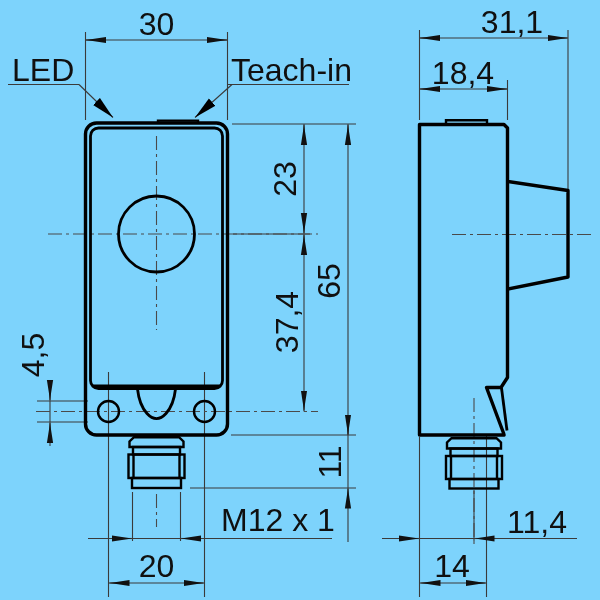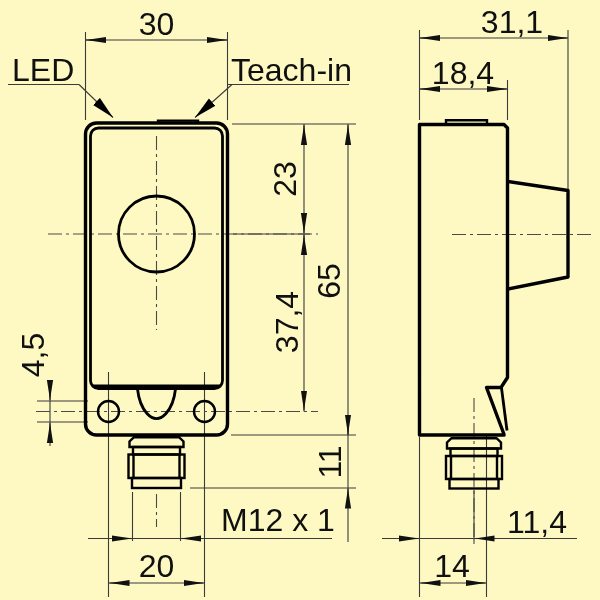--- a/index.html
+++ b/index.html
@@ -1,16 +1,16 @@
 <!DOCTYPE html>
 <html><head>
 <meta charset="utf-8">
 <style>
   html,body{margin:0;padding:0;background:#fff;}
-  .canvas{position:relative;width:600px;height:600px;background:#fef9c3;overflow:hidden;
+  .canvas{position:relative;width:600px;height:600px;background:#7dd3fc;overflow:hidden;
           font-family:"Liberation Sans", sans-serif;}
   svg{position:absolute;inset:0;}
   svg text{font-family:"Liberation Sans", sans-serif;font-size:32px;fill:#101010;}
   .thin{stroke:#3a3a3a;stroke-width:1.1;fill:none;}
   .cl{stroke:#4a4a4a;stroke-width:1.1;fill:none;stroke-dasharray:14 4 3 4;}
   .thick{stroke:#000;stroke-width:3.4;fill:none;stroke-linejoin:round;}
   .med{stroke:#000;stroke-width:2.8;fill:none;stroke-linejoin:round;}
   .med2{stroke:#000;stroke-width:2.4;fill:none;}
 </style>
 </head>

